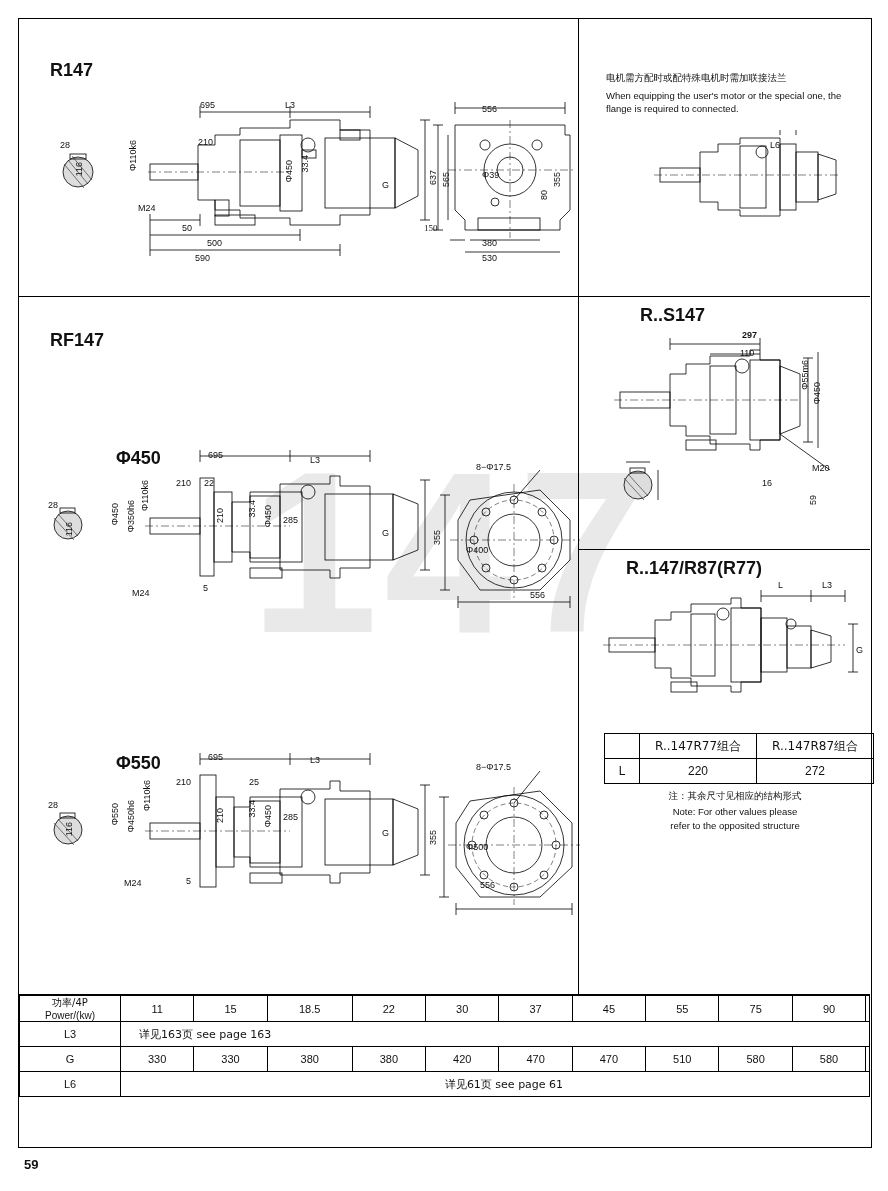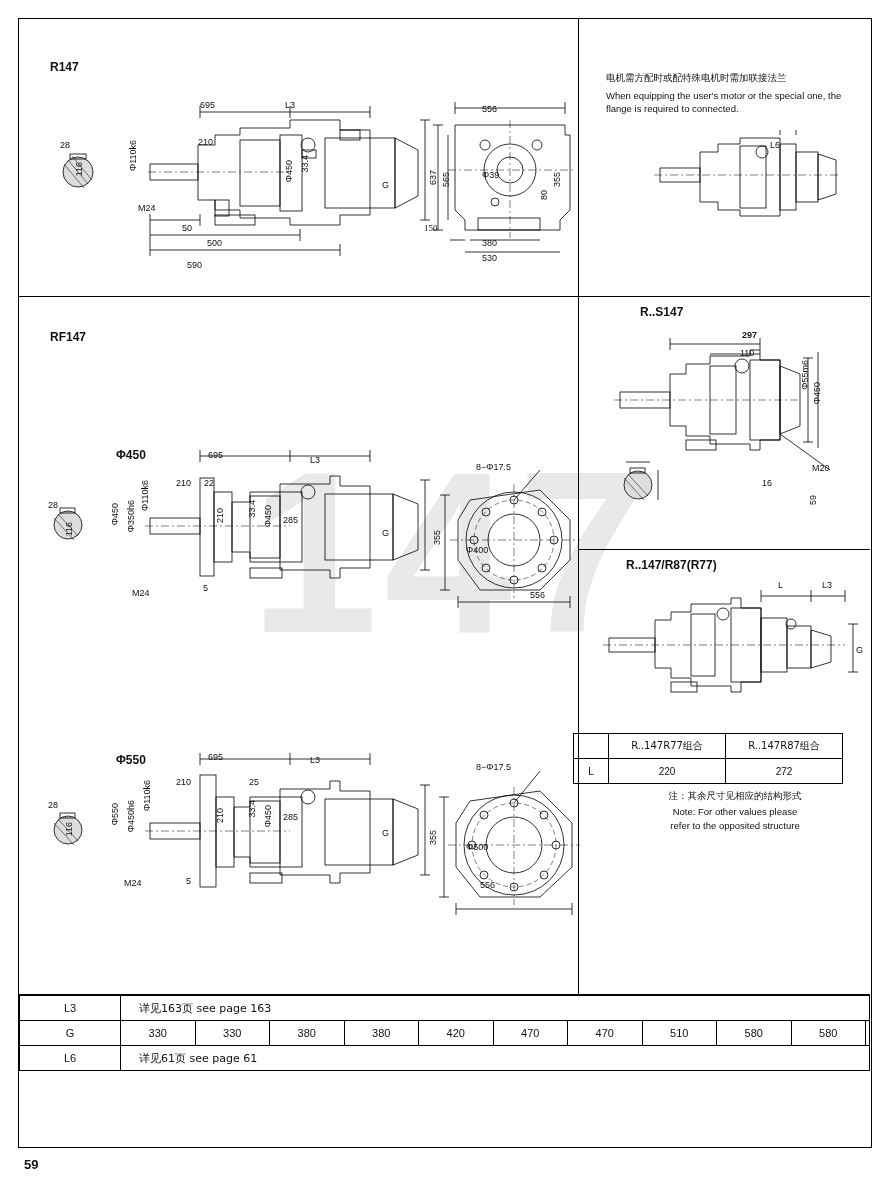--- a/index.html
+++ b/index.html
@@ -4,32 +4,32 @@
 <style>
   html,body{margin:0;padding:0;background:#ffffff;}
   body{width:888px;height:1191px;font-family:"Liberation Sans",sans-serif;color:#111;position:relative;}
   .page{position:absolute;left:0;top:0;width:888px;height:1191px;}
   .frame{position:absolute;left:18px;top:18px;width:852px;height:1128px;border:1px solid #000;}
   .vline{position:absolute;left:578px;top:19px;width:1px;height:975px;background:#000;}
   .hline-top{position:absolute;left:19px;top:296px;width:559px;height:1px;background:#000;}
   .hline-right1{position:absolute;left:579px;top:296px;width:291px;height:1px;background:#000;}
   .hline-right2{position:absolute;left:579px;top:549px;width:291px;height:1px;background:#000;}
   .hline-bottom{position:absolute;left:19px;top:994px;width:851px;height:1px;background:#000;}
-  .lbl-b{position:absolute;font-size:12px;font-weight:bold;}
+  .lbl-b{position:absolute;font-size:18px;font-weight:bold;}
   .tiny{position:absolute;font-size:9px;}
   .cn{font-family:"DejaVu Sans",sans-serif;}
   .watermark{position:absolute;left:250px;top:420px;font-size:230px;font-weight:bold;color:#e9e9e9;letter-spacing:6px;user-select:none;font-family:"Liberation Sans",sans-serif;}
   .pagenum{position:absolute;left:24px;top:1157px;font-size:13px;font-weight:bold;}
   svg{display:block;}
   table{border-collapse:collapse;}
   .spec{position:absolute;left:19px;top:995px;width:851px;font-size:11px;}
   .spec td{border:1px solid #000;text-align:center;height:24px;padding:0;}
   .spec .lead{width:100px;}
   .note-r{position:absolute;font-size:9.5px;line-height:1.35;}
-  .smalltbl{position:absolute;left:573px;top:733px;font-size:10px;}
+  .smalltbl{position:absolute;left:604px;top:733px;font-size:12px;}
   .smalltbl td{border:1px solid #000;text-align:center;height:22px;}
   .vtxt{writing-mode:vertical-rl;transform:rotate(180deg);}
 </style>
 </head>
 <body>
 
 <div class="page">
 
   <div class="watermark">147</div>
 
@@ -108,21 +108,21 @@
 
   <div class="tiny" style="left:200px;top:100px;">695</div>
   <div class="tiny" style="left:285px;top:100px;">L3</div>
   <div class="tiny" style="left:60px;top:140px;">28</div>
   <div class="tiny vtxt" style="left:74px;top:162px;">116</div>
   <div class="tiny vtxt" style="left:128px;top:140px;">Φ110k6</div>
   <div class="tiny" style="left:198px;top:137px;">210</div>
   <div class="tiny" style="left:138px;top:203px;">M24</div>
   <div class="tiny" style="left:182px;top:223px;">50</div>
   <div class="tiny" style="left:207px;top:238px;">500</div>
-  <div class="tiny" style="left:187px;top:253px;margin-top:7px;">590</div>
+  <div class="tiny" style="left:195px;top:253px;">590</div>
   <div class="tiny vtxt" style="left:300px;top:155px;">33.4</div>
   <div class="tiny vtxt" style="left:284px;top:160px;">Φ450</div>
   <div class="tiny" style="left:382px;top:180px;">G</div>
   <div class="tiny" style="left:482px;top:104px;">556</div>
   <div class="tiny vtxt" style="left:428px;top:170px;">637</div>
   <div class="tiny vtxt" style="left:441px;top:172px;">565</div>
   <div class="tiny vtxt" style="left:552px;top:172px;">355</div>
   <div class="tiny vtxt" style="left:539px;top:190px;">80</div>
   <div class="tiny" style="left:424px;top:223px;font-family:Liberation Serif, serif;">150</div>
   <div class="tiny" style="left:482px;top:238px;">380</div>
@@ -377,38 +377,55 @@
   </tbody>
     </table>
 
   <div class="note-r cn" style="left:640px;top:790px;text-align:center;width:190px;">注：其余尺寸见相应的结构形式</div>
   <div class="note-r" style="left:640px;top:806px;text-align:center;width:190px;">Note: For other values please</div>
   <div class="note-r" style="left:640px;top:820px;text-align:center;width:190px;">refer to the opposited structure</div>
 
   <table class="spec">
     <tbody>
     <tr>
+      <td class="lead">
+        <div class="cn" style="font-size:10px;">功率/4P</div>
+        <div style="font-size:10px;">Power/(kw)</div>
+      </td>
+      <td>11</td>
+      <td>15</td>
+      <td>18.5</td>
+      <td>22</td>
+      <td>30</td>
+      <td>37</td>
+      <td>45</td>
+      <td>55</td>
+      <td>75</td>
+      <td>90</td>
+      <td></td>
+    </tr>
+    <tr>
       <td class="lead">L3</td>
       <td colspan="11" style="text-align:left;padding-left:18px;" class="cn">详见163页    see page 163</td>
     </tr>
     <tr>
       <td class="lead">G</td>
       <td>330</td>
       <td>330</td>
       <td>380</td>
       <td>380</td>
       <td>420</td>
       <td>470</td>
       <td>470</td>
       <td>510</td>
       <td>580</td>
       <td>580</td>
       <td></td>
     </tr>
     <tr>
       <td class="lead">L6</td>
-      <td colspan="11" style="text-align:left;padding-left:18px;" class="cn">详见61页    see page 61</td>
+      <td colspan="11" style="text-align:center;padding-left:18px;" class="cn">详见61页    see page 61</td>
     </tr>
   </tbody>
     </table>
 
   <div class="pagenum">59</div>
 </div>
 
 </body></html>

